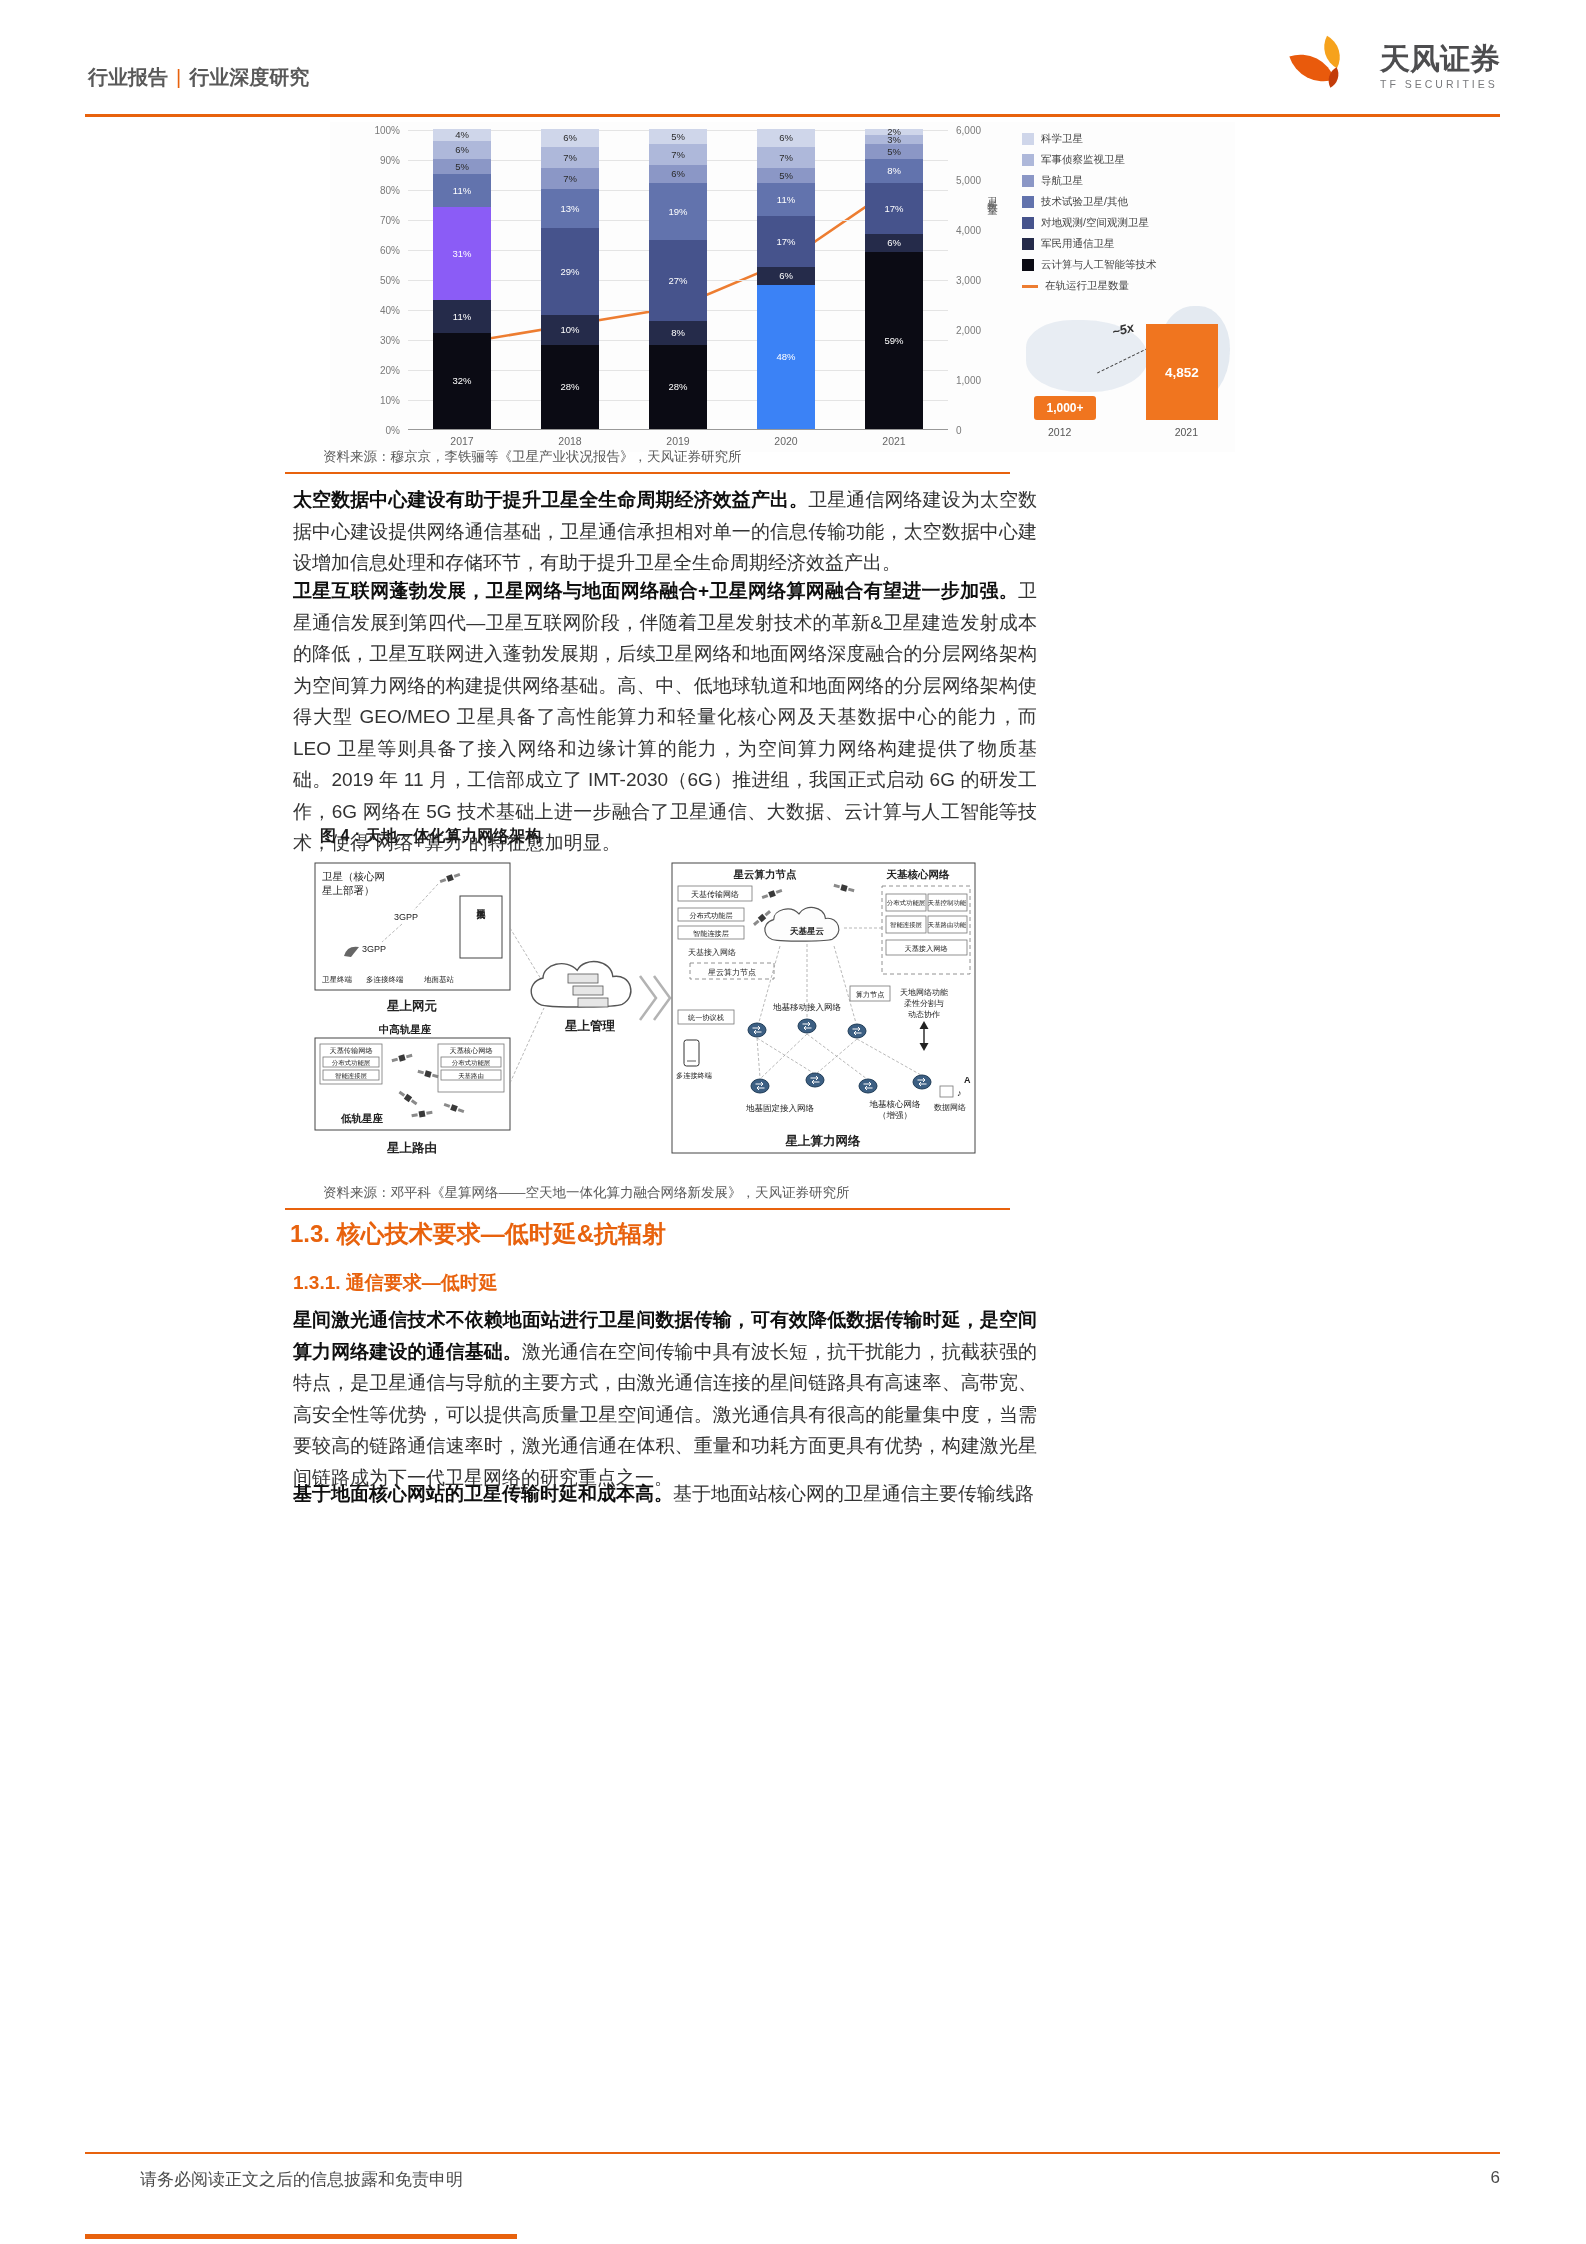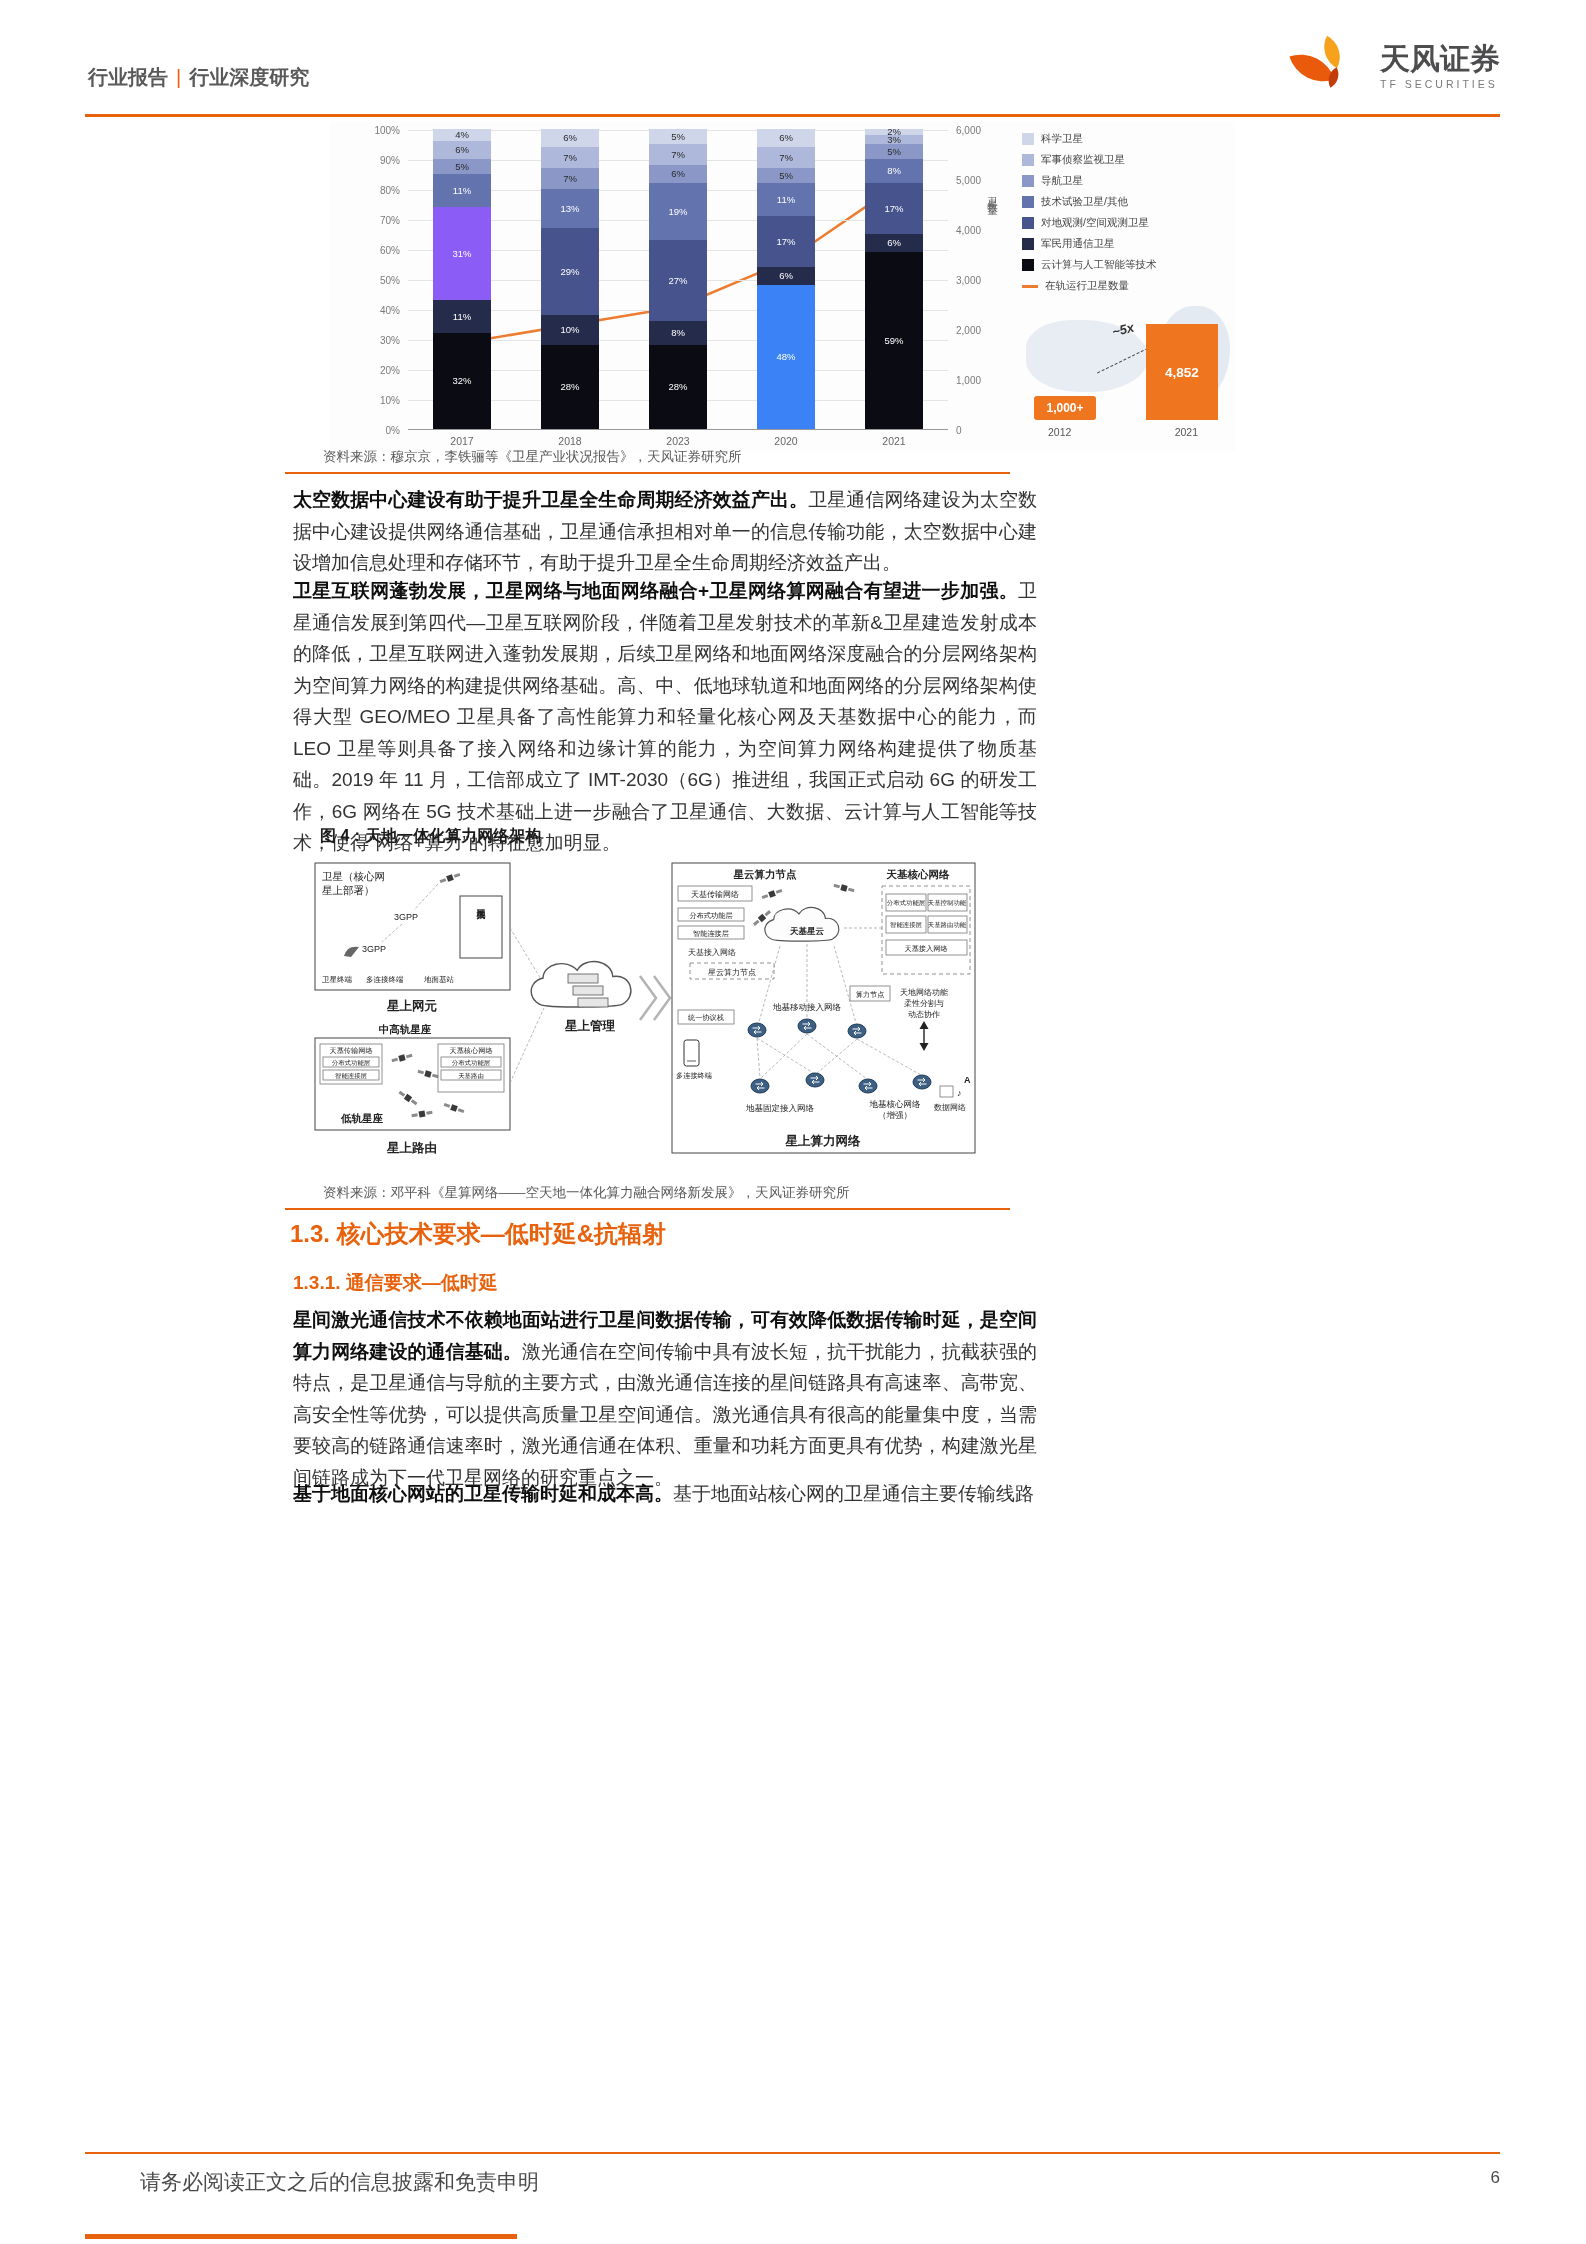--- a/index.html
+++ b/index.html
@@ -89,21 +89,21 @@
   .t75{font-size:7.5px;}
   .t72{font-size:7.2px;}
   .t65{font-size:6.4px;}
   .boxline{fill:none;stroke:#444;stroke-width:1;}
   .boxthin{fill:none;stroke:#777;stroke-width:.8;}
   .dash{stroke-dasharray:4 3;}
   .conn{stroke:#999;stroke-width:.7;stroke-dasharray:3 2;fill:none;}
 
   
   .footer-rule{position:absolute;left:85px;right:86px;top:2152px;height:2px;background:var(--accent);}
-  .footer-text{position:absolute;left:140px;top:2168px;font-size:21px;color:#4a4a4a;}
+  .footer-text{position:absolute;left:140px;top:2168px;font-size:17px;color:#4a4a4a;}
   .page-num{position:absolute;right:86px;top:2168px;font-size:17px;color:#4a4a4a;}
   .footer-bar{position:absolute;left:85px;top:2234px;width:432px;height:5px;background:var(--accent);}
 </style>
 </head>
 <body>
 
 <div class="page">
 
   <div class="header-left">
     <span>行业报告</span><span class="sep">|</span><span>行业深度研究</span>
@@ -212,21 +212,21 @@
         </div>
         <div class="f3-seg" style="left: 241px; bottom: 246px; width: 58px; height: 18px; background: rgb(139, 151, 198);">
           <span class="f3-seglab" style="color: rgb(43, 43, 43);">6%</span>
         </div>
         <div class="f3-seg" style="left: 241px; bottom: 264px; width: 58px; height: 21px; background: rgb(174, 184, 218);">
           <span class="f3-seglab" style="color: rgb(43, 43, 43);">7%</span>
         </div>
         <div class="f3-seg" style="left: 241px; bottom: 285px; width: 58px; height: 15px; background: rgb(207, 214, 234);">
           <span class="f3-seglab" style="color: rgb(43, 43, 43);">5%</span>
         </div>
-        <div class="f3-xlab" style="left: 270px;">2023</div>
+        <div class="f3-xlab" style="left: 270px;">2019</div>
         <div class="f3-seg" style="left: 349px; bottom: 0px; width: 58px; height: 144px; background: #3b82f6;">
           <span class="f3-seglab" style="color: rgb(255, 255, 255);">48%</span>
         </div>
         <div class="f3-seg" style="left: 349px; bottom: 144px; width: 58px; height: 18px; background: rgb(37, 43, 74);">
           <span class="f3-seglab" style="color: rgb(255, 255, 255);">6%</span>
         </div>
         <div class="f3-seg" style="left: 349px; bottom: 162px; width: 58px; height: 51px; background: rgb(70, 83, 140);">
           <span class="f3-seglab" style="color: rgb(255, 255, 255);">17%</span>
         </div>
         <div class="f3-seg" style="left: 349px; bottom: 213px; width: 58px; height: 33px; background: rgb(98, 115, 173);">

